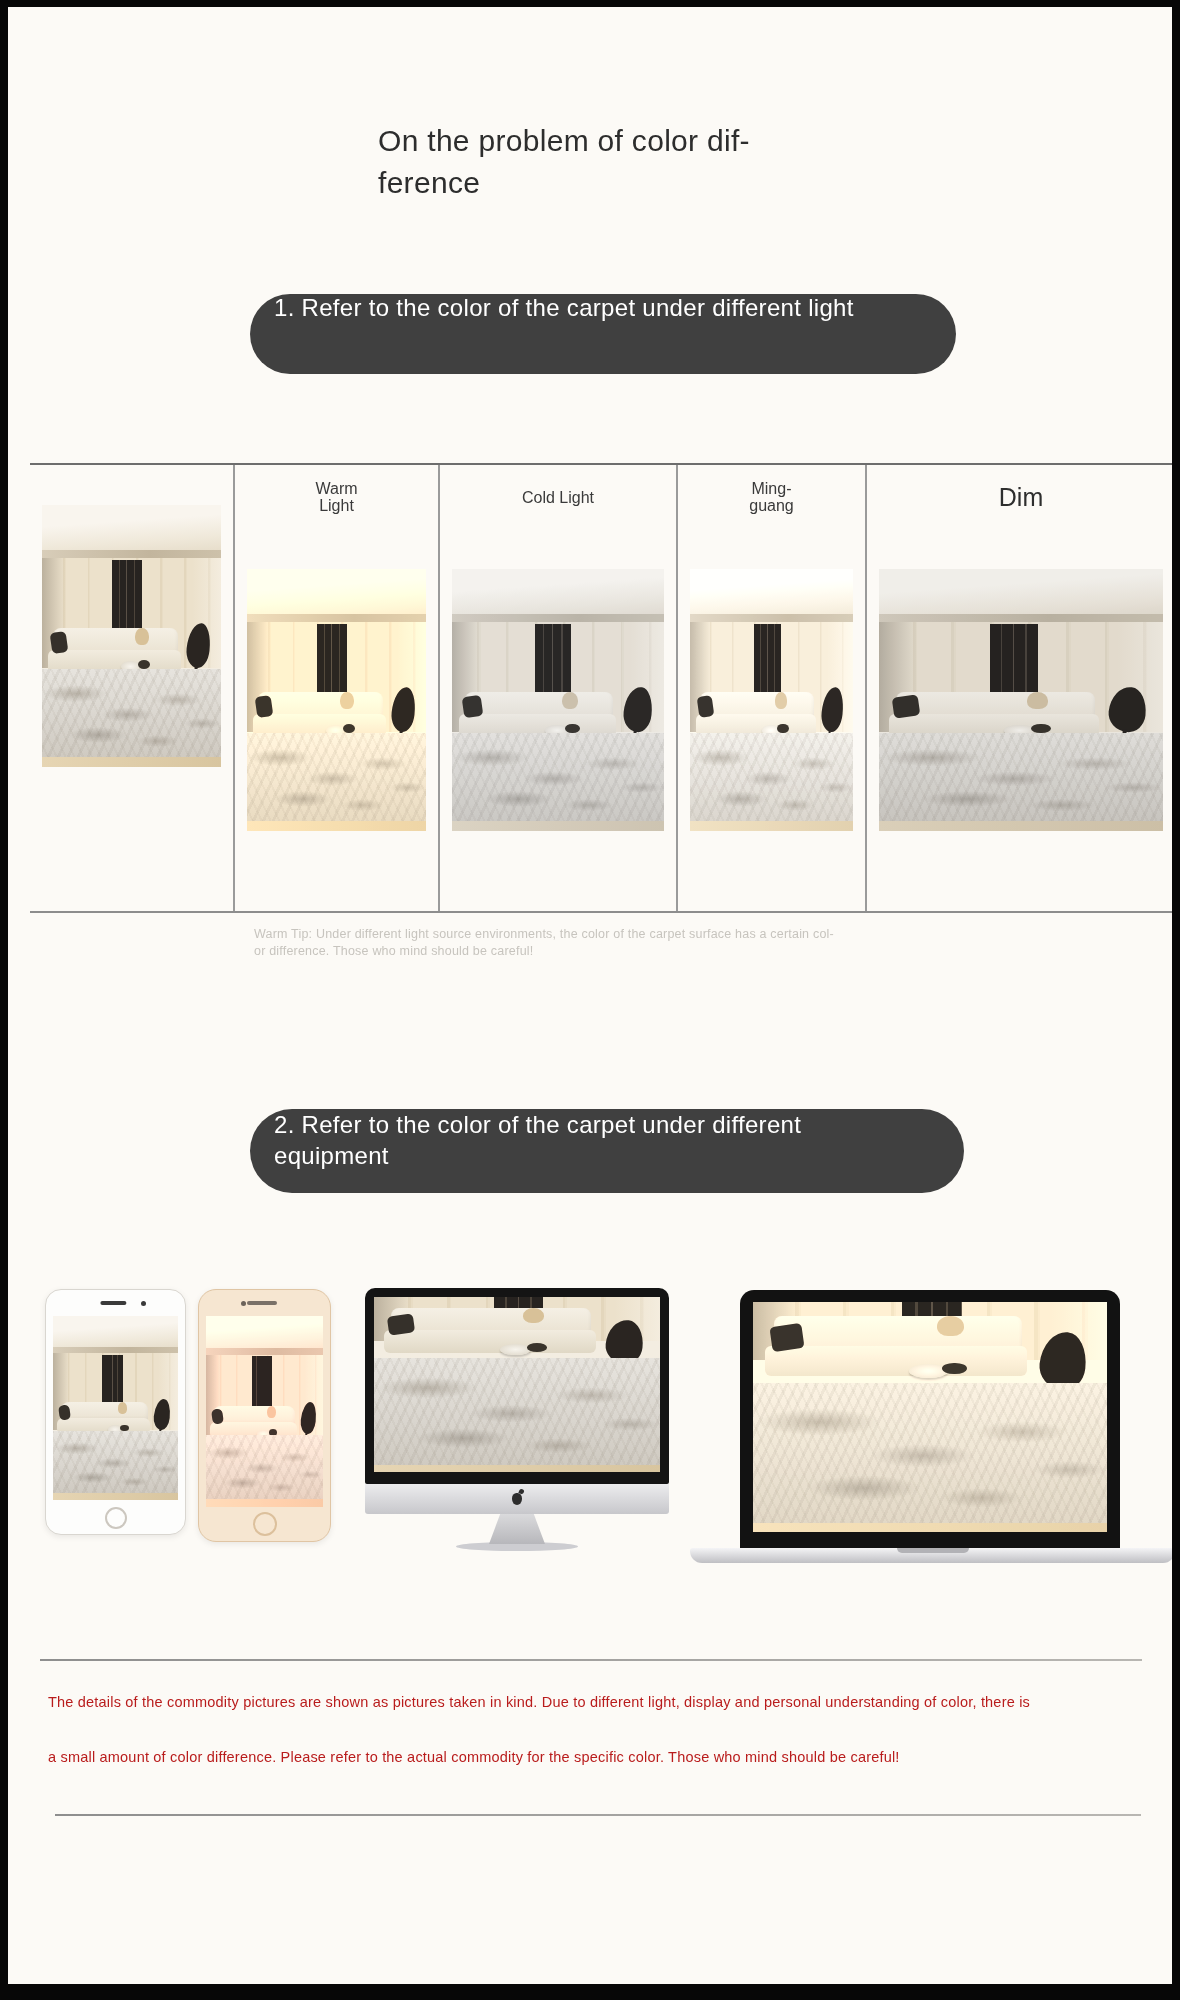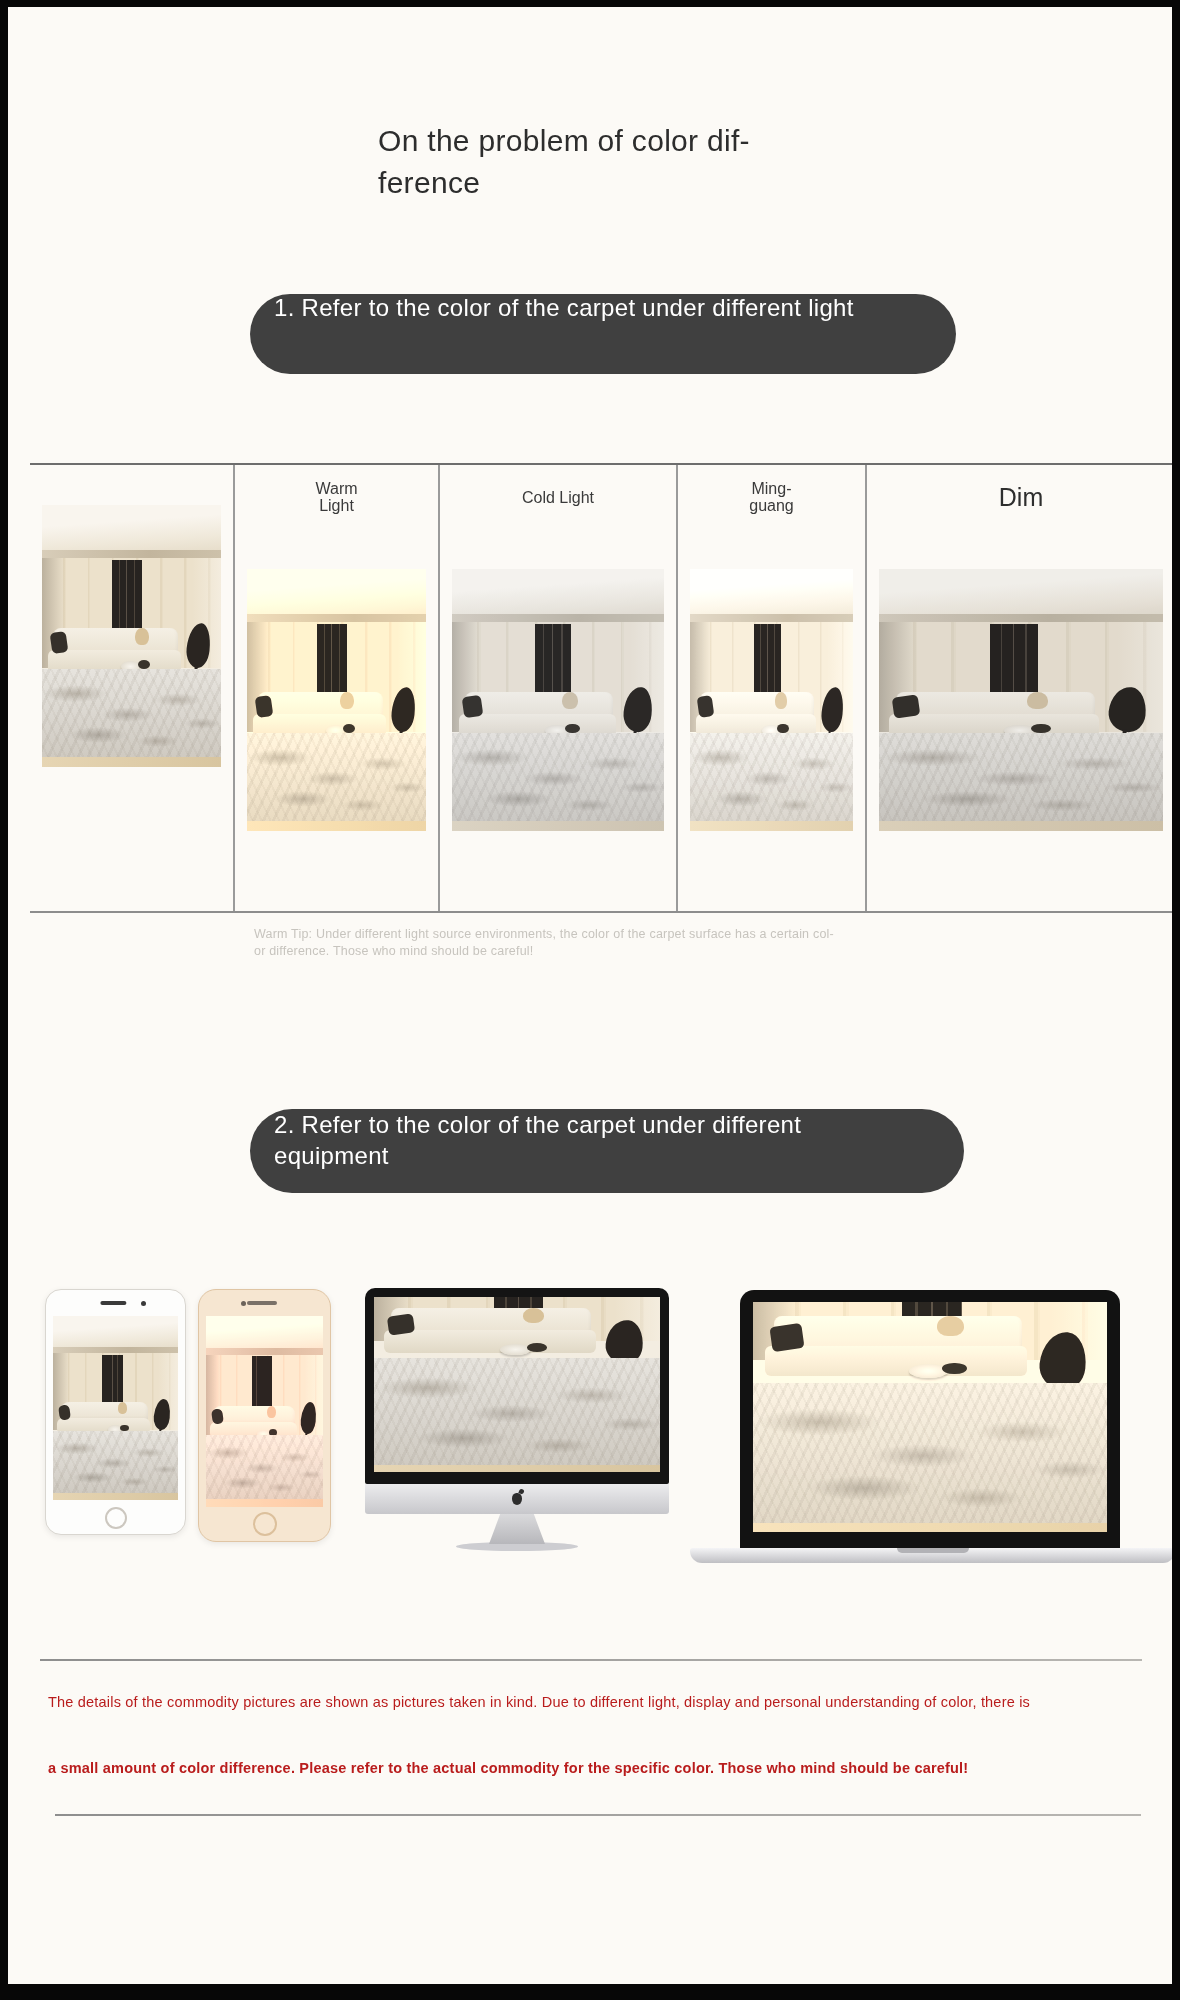--- a/index.html
+++ b/index.html
@@ -40,21 +40,21 @@
   
   .warm-tip { position:absolute; left:254px; top:926px; font-size:12.5px; line-height:17px;
               color:#c7c4be; letter-spacing:.2px; }
   .warm-tip span { display:block; }
   .divider { position:absolute; height:2px; background:linear-gradient(90deg,#8e8e8e,#b8b6b2); }
   .divider1 { left:40px; top:1659px; width:1102px; }
   .divider2 { left:55px; top:1814px; width:1086px; }
   .disclaimer { position:absolute; left:48px; top:1694px; width:1090px; font-size:14.5px;
                 color:#b91c1c; letter-spacing:.2px; }
   .disclaimer span { display:block; }
-  .disclaimer .l2 { margin-top:50px;font-weight:bold; }
+  .disclaimer .l2 { margin-top:39px; }
 
   
   .scene { position:relative; width:100%; height:100%; overflow:hidden; background:#f3ede1; }
   .scene > div { position:absolute; }
   .sc-ceiling { left:-2%; top:0; width:104%; height:19%;
     background:linear-gradient(176deg,#f9f5ee 35%,#efe8d9 70%,#e4dac6 100%); }
   .sc-beam { left:0; top:17%; width:100%; height:3.5%;
     background:linear-gradient(90deg,#d8cdb9,#c2b59d 60%,#cdc1aa); }
   .sc-wall { left:0; top:20.2%; width:100%; height:42%;
     background:repeating-linear-gradient(90deg,#ece1cb 0 12%,#e3d6bc 12% 12.9%,#e8dcc4 12.9% 13.5%); }

